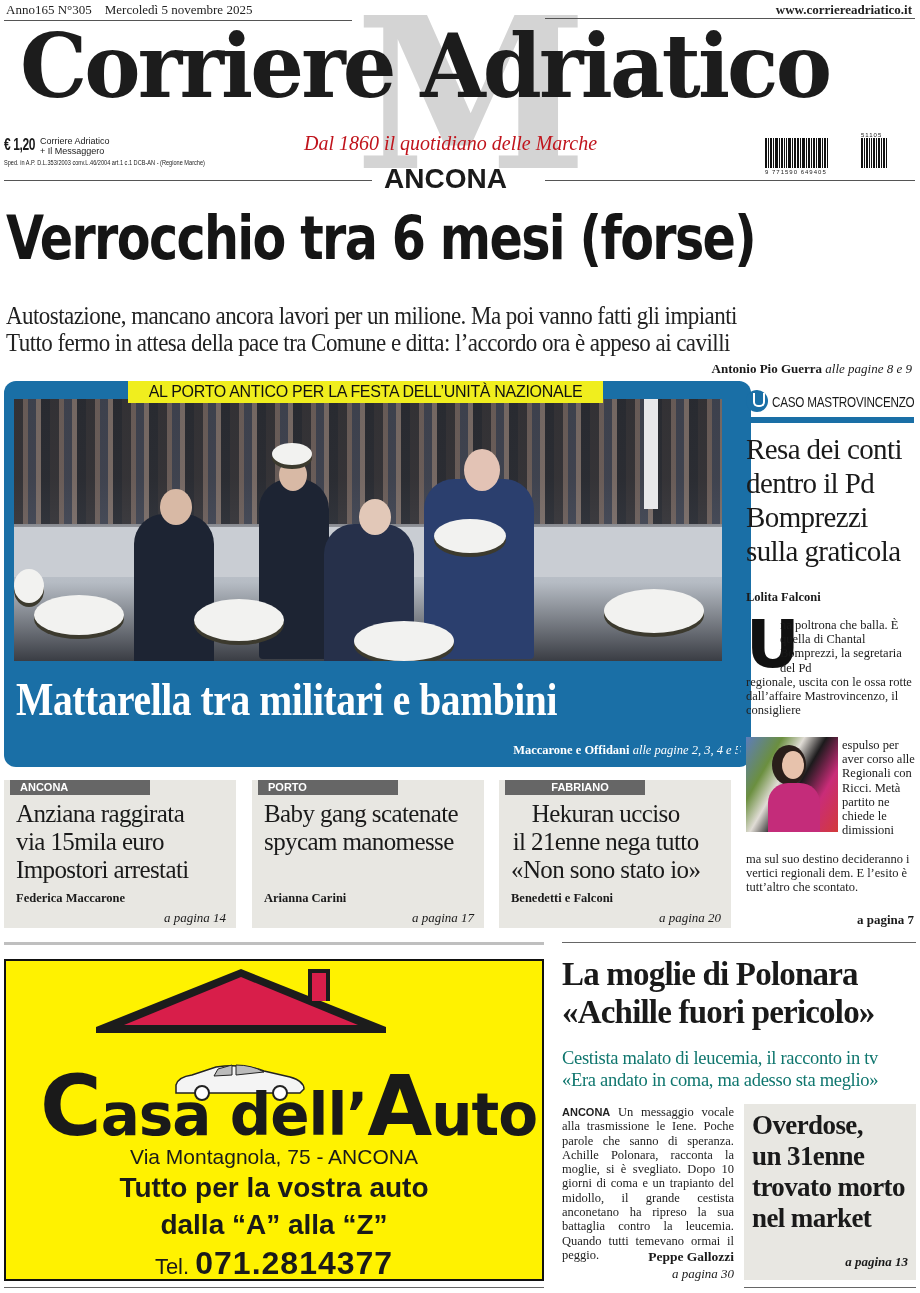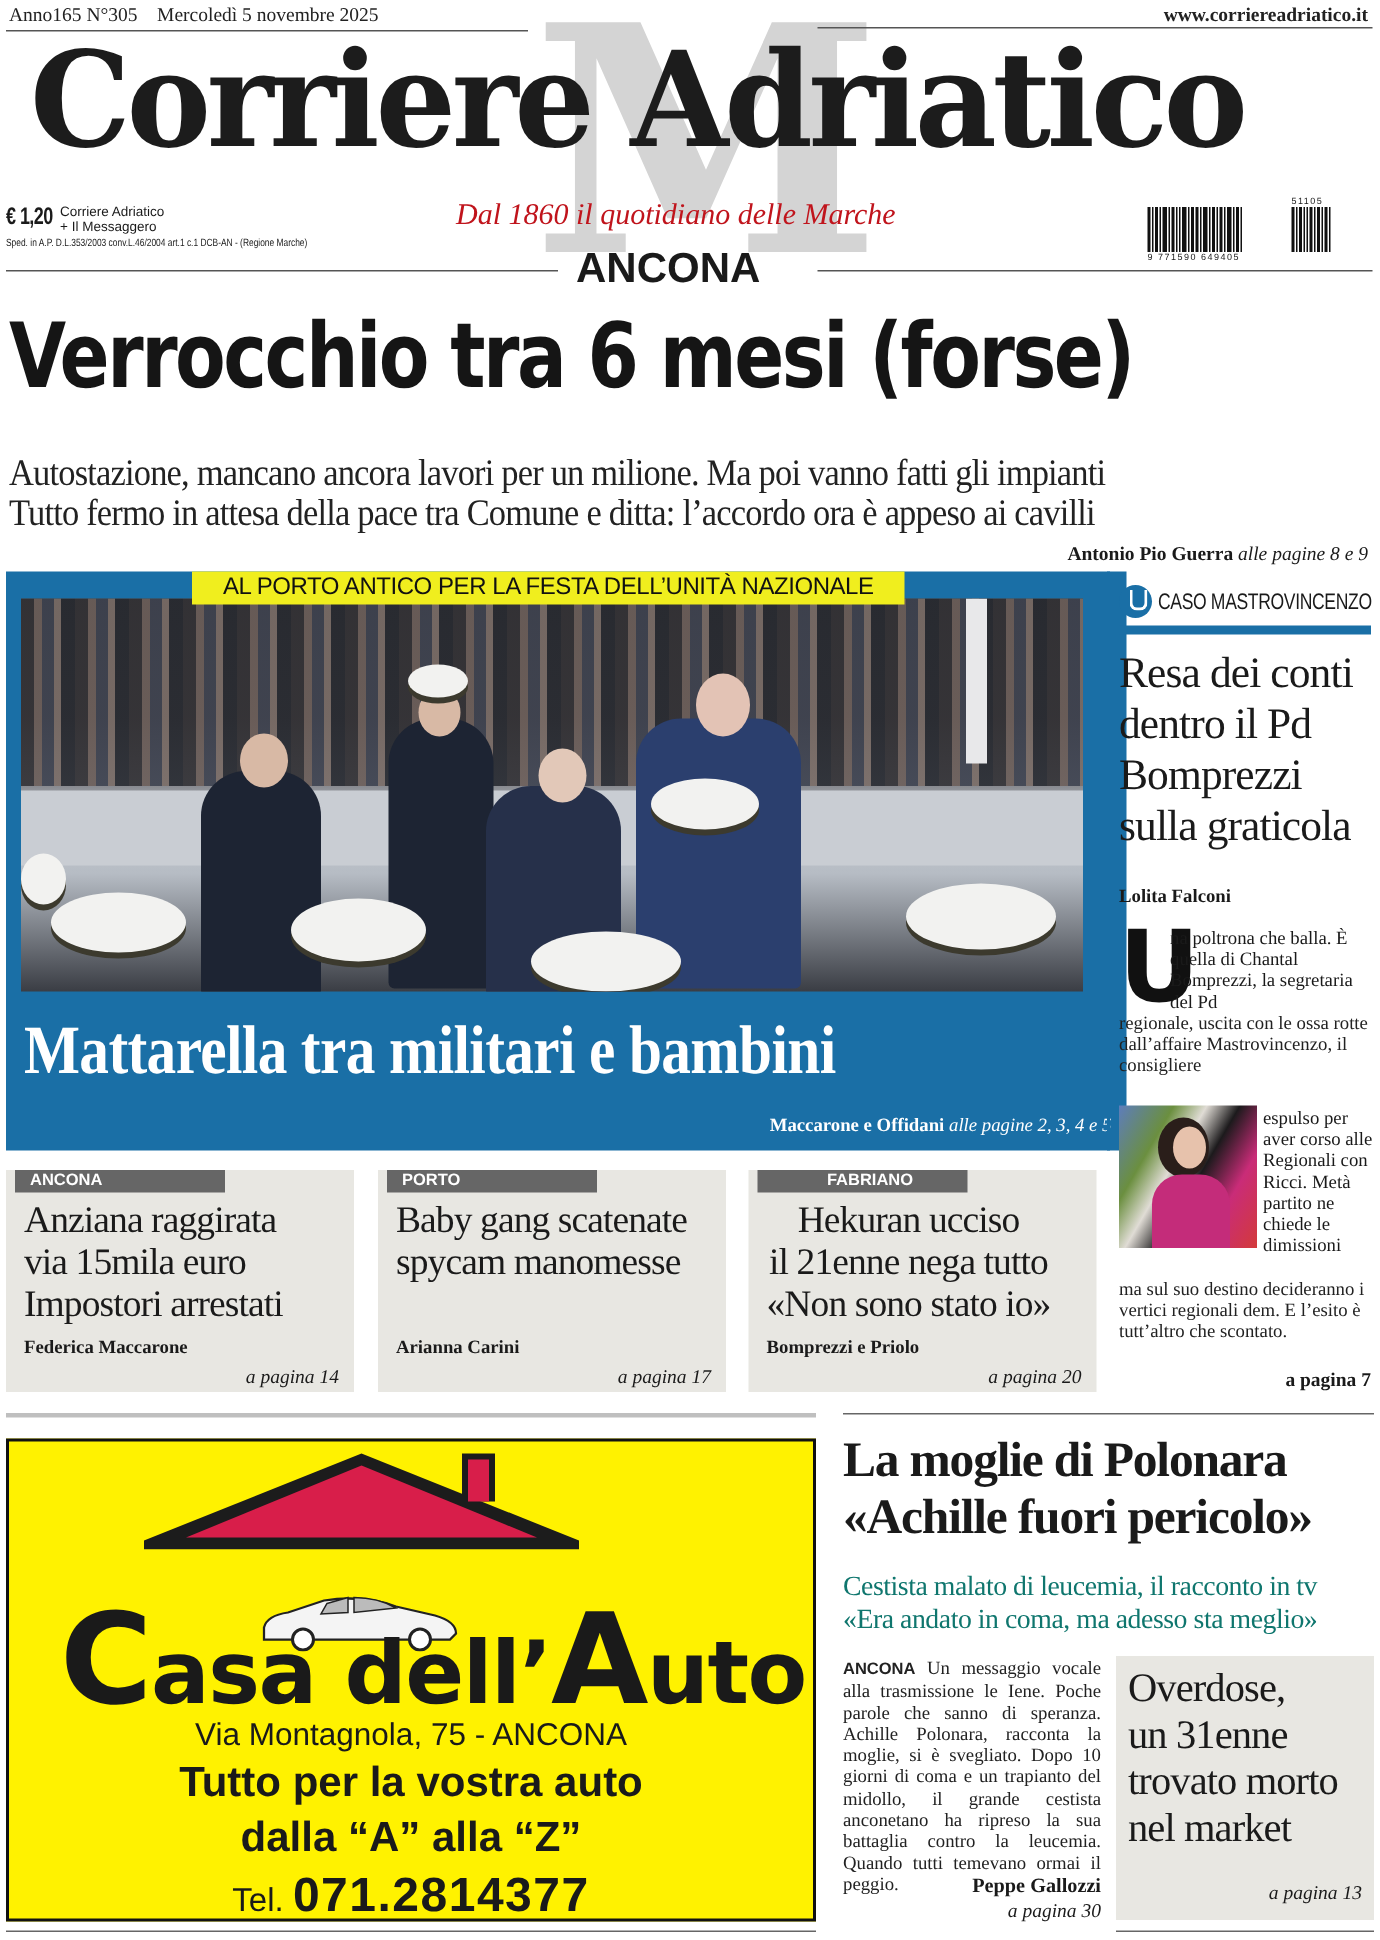--- a/index.html
+++ b/index.html
@@ -28,21 +28,21 @@
 
   
   .headline { left: 6px; top: 208px; font-family: "DejaVu Sans", sans-serif; font-weight: bold; font-size: 60px; letter-spacing: -2px; transform: scaleX(0.82); transform-origin: left top; white-space: nowrap; line-height: 1; color: #151515; }
   .sub { left: 6px; font-size: 25px; white-space: nowrap; letter-spacing: -0.6px; transform: scaleX(0.92); transform-origin: left top; color: #222; }
   .sub1 { top: 302px; }
   .sub2 { top: 329px; }
   .byline-main { right: 8px; top: 361px; font-size: 13px; font-weight: bold; }
   .byline-main i { font-weight: normal; }
 
   
-  .photo-block { left: 4px; top: 381px; width: 747px; height: 386px; background: #1a6fa6; }
+  .photo-block { left: 4px; top: 381px; width: 747px; height: 386px; background: #1a6fa6; border-radius: 12px; }
   .photo { position: absolute; left: 10px; top: 18px; width: 708px; height: 262px; overflow: hidden;
     background: linear-gradient(180deg, #4d4a4a 0%, #5c5757 30%, #8a8c92 48%, #c8ccd2 55%, #b6bcc4 70%, #3a3d44 100%); }
   .crowd { position: absolute; left: 0; top: 0; width: 100%; height: 125px;
     background: repeating-linear-gradient(90deg, #2e2d31 0 9px, #6b5d58 9px 14px, #3a3f4d 14px 22px, #7a6c66 22px 27px, #22252c 27px 36px); opacity: 0.85; }
   .tent-pole { position: absolute; left: 630px; top: 0; width: 14px; height: 110px; background: #e8e8ea; }
   .ground { position: absolute; left: 0; top: 128px; width: 100%; height: 50px; background: #c9cdd3; }
   .figure { position: absolute; background: #1d2433; border-radius: 30px 30px 4px 4px; }
   .head { position: absolute; background: #d8b9a5; border-radius: 50%; }
   .cap { position: absolute; background: #f2f2f0; border-radius: 50%; box-shadow: 0 4px 0 #3c3a2e; }
   .kicker { position: absolute; left: 124px; top: 0; width: 475px; height: 22px; background: #f0ee1e; font-family: "Liberation Sans", sans-serif; font-size: 16px; color: #111; text-align: center; line-height: 22px; letter-spacing: -0.3px; }
@@ -92,21 +92,21 @@
   .ad-tel { position: absolute; left: 0; width: 100%; top: 284px; text-align: center; font-family: "Liberation Sans", sans-serif; color: #1a1a1a; font-size: 22px; }
   .ad-tel b { font-size: 32px; letter-spacing: 1px; }
   .rule-bottom-l { left: 4px; top: 1287px; width: 540px; height: 1px; background: #666; }
 
   .polo-title { left: 562px; top: 955px; font-size: 33px; font-weight: bold; line-height: 38px; letter-spacing: -0.8px; white-space: nowrap; color: #1a1a1a; }
   .polo-sub { left: 562px; top: 1047px; font-size: 18.5px; line-height: 22px; letter-spacing: -0.3px; white-space: nowrap; color: #0f766e; }
   .polo-body { left: 562px; top: 1105px; width: 172px; font-size: 12.5px; line-height: 14.3px; text-align: justify; color: #222; }
   .polo-body .lead { font-family: "Liberation Sans", sans-serif; font-weight: bold; font-size: 11px; }
   .polo-author { left: 562px; width: 172px; top: 1249px; text-align: right; font-size: 13.5px; font-weight: bold; }
   .polo-page { left: 562px; width: 172px; top: 1266px; text-align: right; font-size: 13px; font-style: italic; }
-  .overdose { left: 744px; top: 1104px; width: 172px; height: 176px; background: #e8e7e2; }
+  .overdose { left: 744px; top: 1104px; width: 172px; height: 176px; background: #e8e7e2; font-weight: bold; }
   .overdose-title { position: absolute; left: 8px; top: 6px; font-size: 27px; line-height: 31px; letter-spacing: -0.6px; color: #1a1a1a; }
   .overdose-page { position: absolute; right: 8px; top: 150px; font-size: 13px; font-style: italic; }
   .rule-bottom-r { left: 744px; top: 1287px; width: 172px; height: 1px; background: #666; }
 </style>
 </head>
 <body>
 
 <div class="abs watermark">M</div>
 <div class="abs topline">
   <span>Anno165 N°305</span>&nbsp;&nbsp;&nbsp;
@@ -250,21 +250,21 @@
   <div class="box-author">Arianna Carini</div>
   <div class="box-page">a pagina 17</div>
 </div>
 <div class="abs box" style="left:499px; width:232px;text-align:center;">
   <div class="box-tag" style="width:140px;">FABRIANO</div>
   <div class="box-title">
     <div>Hekuran ucciso</div>
     <div>il 21enne nega tutto</div>
     <div>«Non sono stato io»</div>
   </div>
-  <div class="box-author">Bomprezzi e Priolo</div>
+  <div class="box-author">Benedetti e Falconi</div>
   <div class="box-page">a pagina 20</div>
 </div>
 
 <div class="abs rule-lower-l"></div>
 <div class="abs rule-lower-r"></div>
 
 <div class="abs ad">
   <svg class="roof" viewBox="0 0 290 68">
     <polygon points="0,62 145,4 290,62 290,68 0,68" fill="#1c1c1c"></polygon>
     <polygon points="28,60 145,12 262,60" fill="#d81e4a"></polygon>

